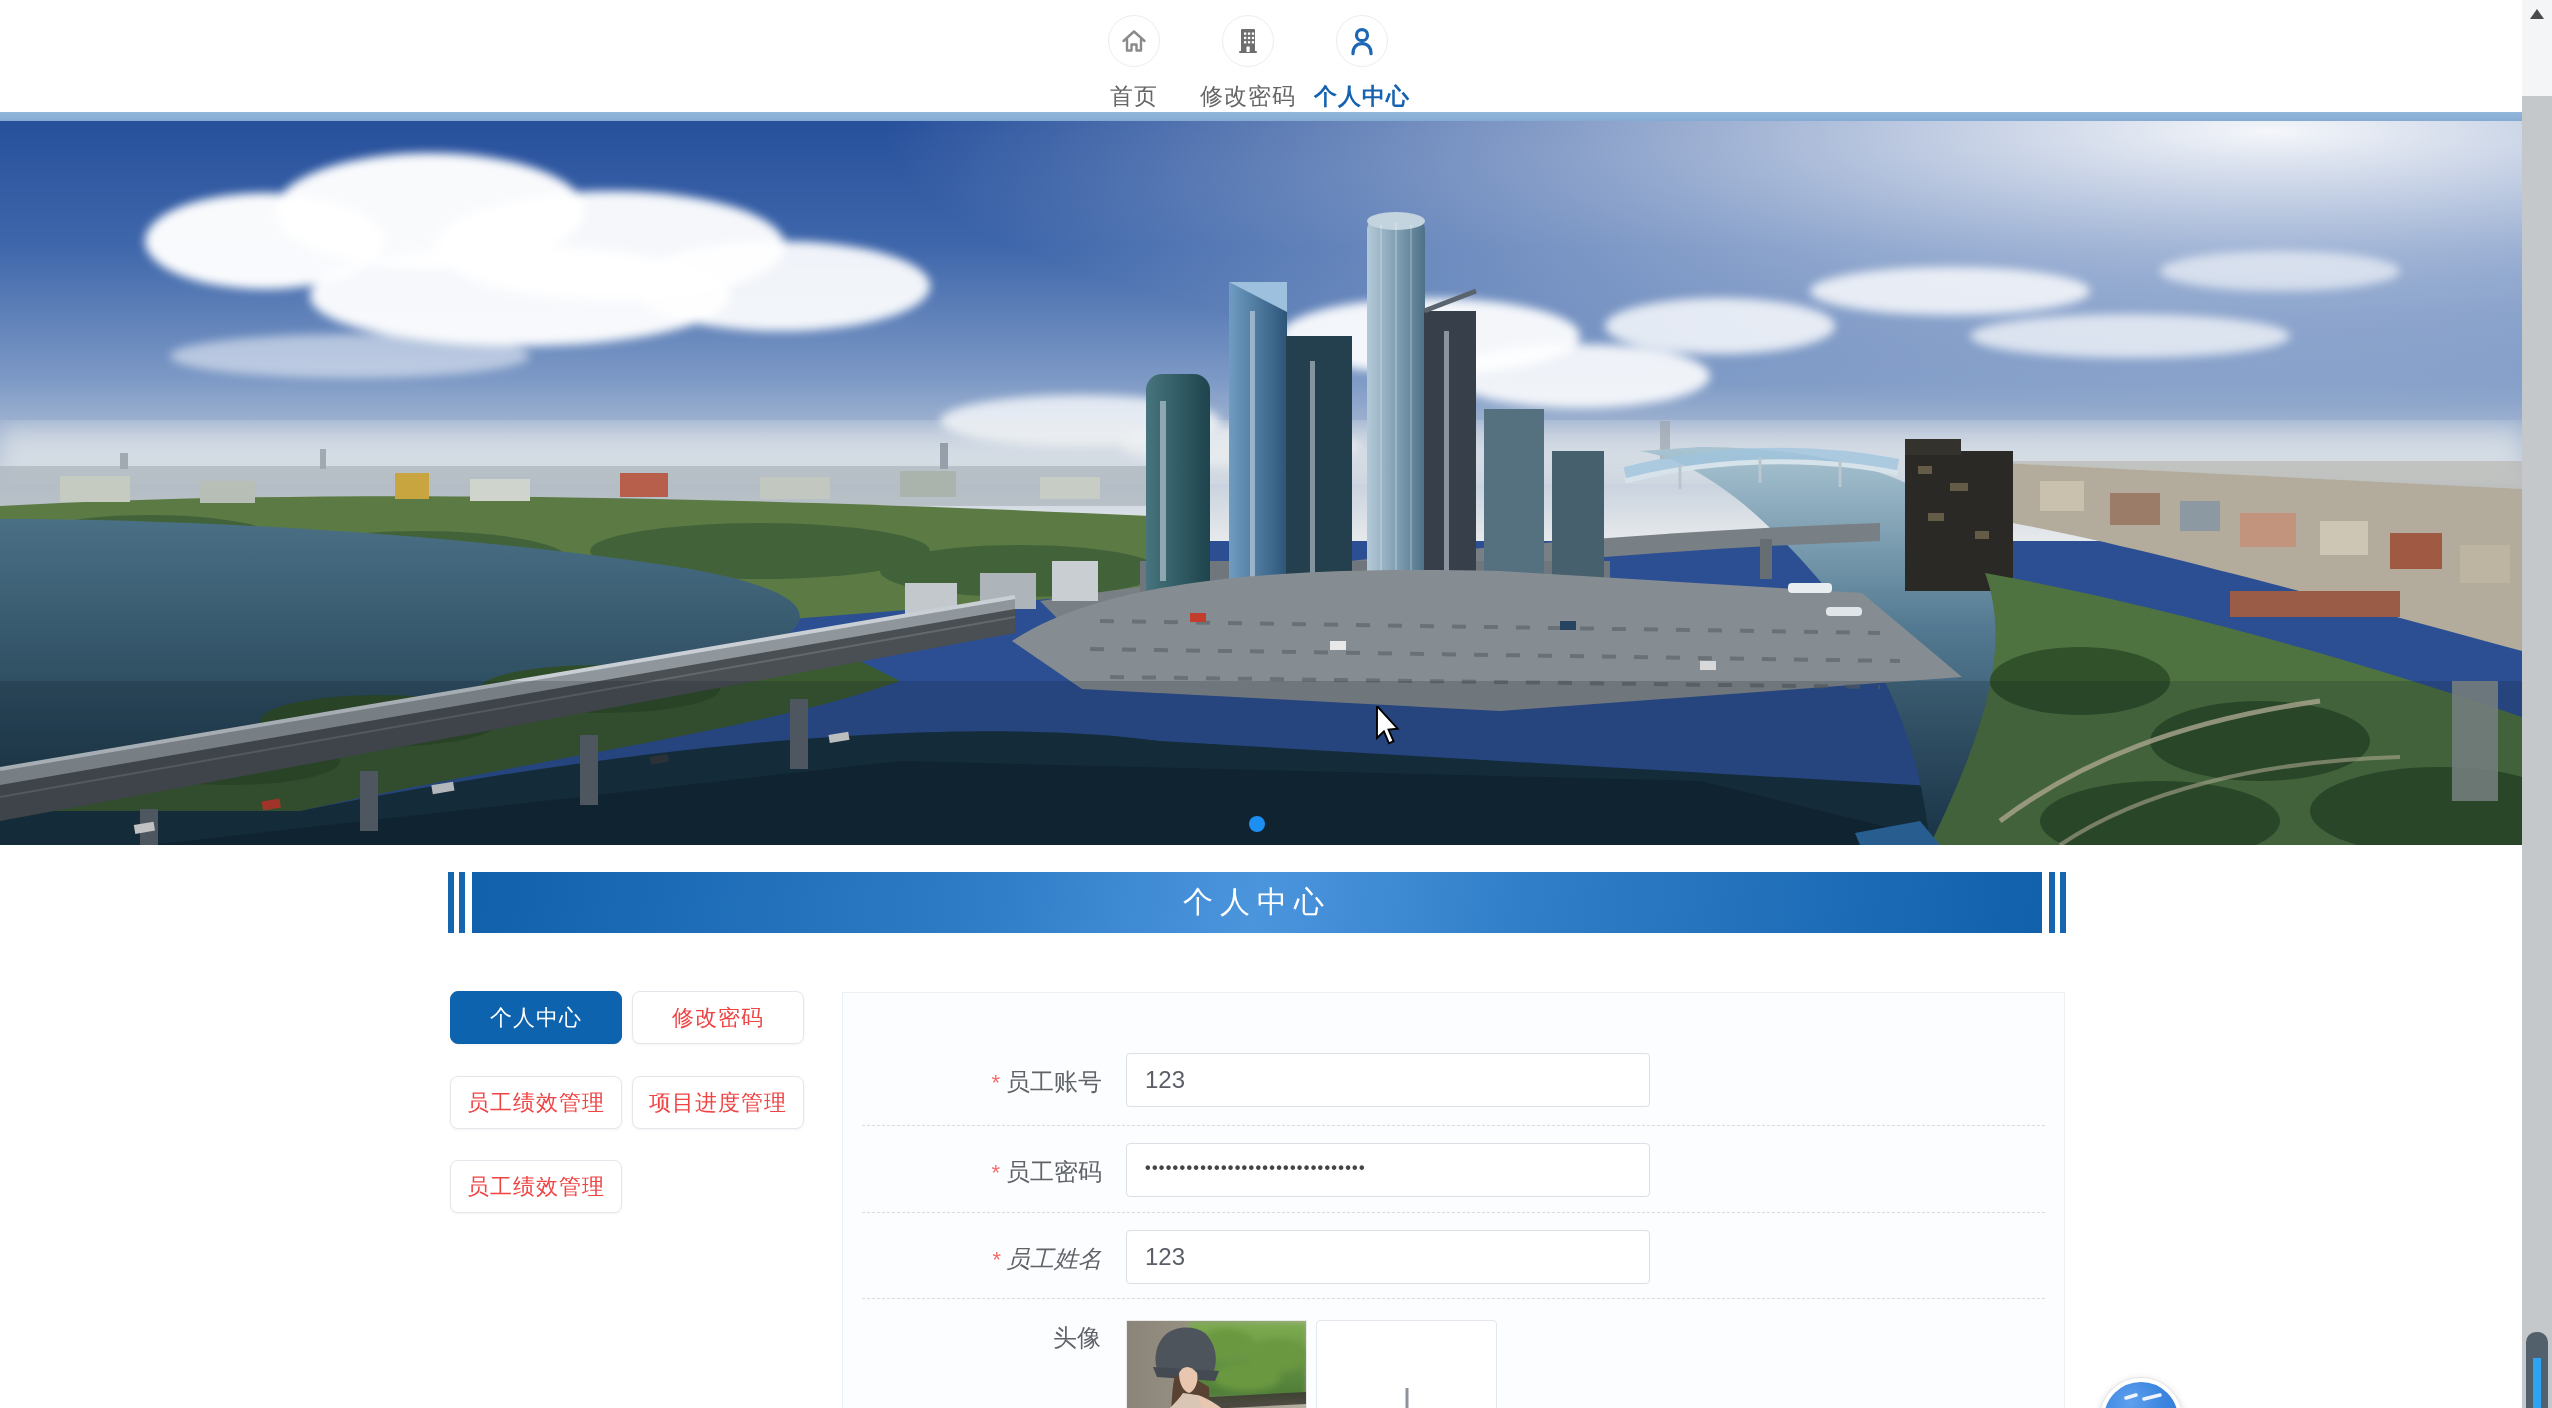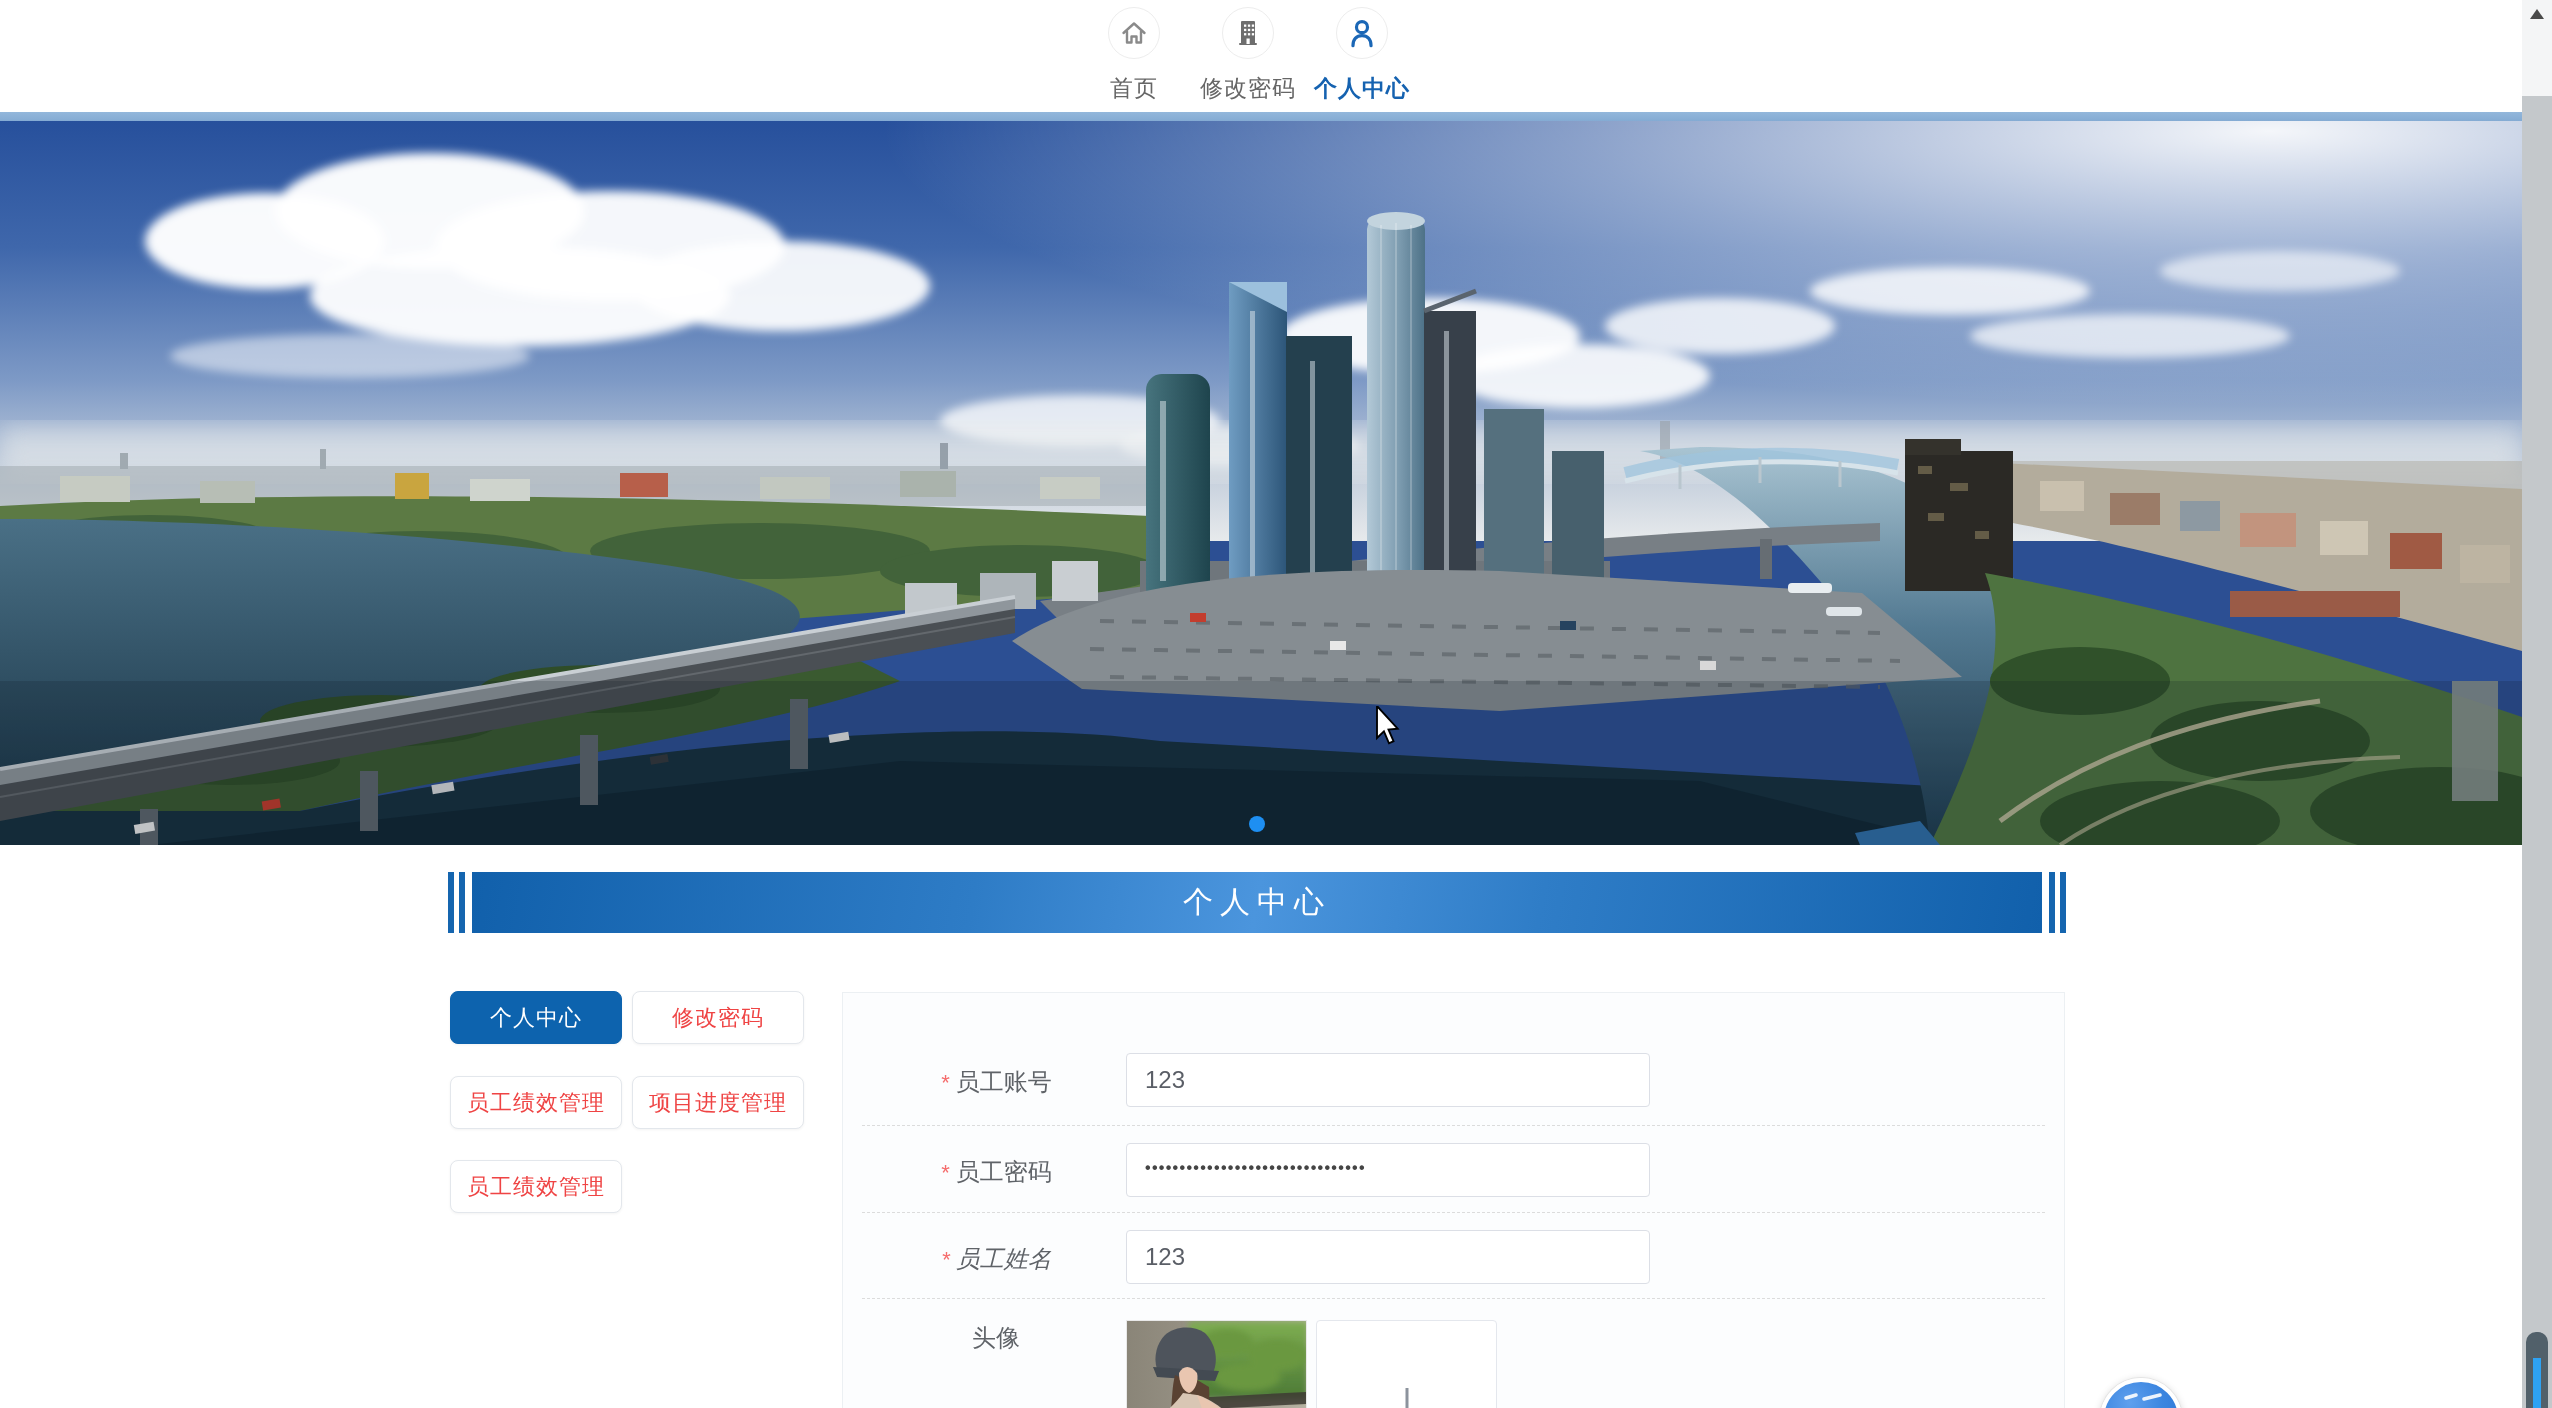--- a/index.html
+++ b/index.html
@@ -2,21 +2,21 @@
 <html><head>
 <meta charset="utf-8">
 <style>
   * { margin:0; padding:0; box-sizing:border-box; }
   html,body { width:2552px; height:1408px; overflow:hidden; background:#fff;
               font-family:"Liberation Sans","DejaVu Sans",sans-serif; }
   #stage { position:relative; width:2552px; height:1408px; background:#fff; overflow:hidden; }
 
   
   .topnav { position:absolute; left:0; top:0; width:2522px; height:112px; background:#fff; z-index:5; }
-  .nav-items { position:absolute; left:1077px; top:0; display:flex;align-items:center; }
+  .nav-items { position:absolute; left:1077px; top:8px; display:flex;align-items:center; }
   .nav-item { width:114px; height:112px; display:flex; flex-direction:column; align-items:center; cursor:pointer; }
   .nav-circle { margin-top:7px; width:52px; height:52px; border-radius:50%; border:1px solid #ededed;
                 display:flex; align-items:center; justify-content:center; background:#fff; }
   .nav-label { margin-top:14px; font-size:23px; color:#666; letter-spacing:1px; white-space:nowrap; }
   .nav-item.active .nav-label { color:#1562b0; font-weight:bold; }
   .nav-underline { position:absolute; left:0; top:112px; width:2552px; height:9px;
                    background:linear-gradient(180deg,#93b7db,#84abd3); z-index:4; }
 
   
   .hero { position:absolute; left:0; top:121px; width:2522px; height:724px; overflow:hidden; background:#2c4f93; }
@@ -34,21 +34,21 @@
 
   
   .side-btn { position:absolute; width:172px; height:53px; border-radius:8px; border:1px solid #e3e7ec;
               background:#fff; color:#ef4444; font-size:22px; display:flex; align-items:center;
               justify-content:center; cursor:pointer; box-shadow:0 1px 3px rgba(0,0,0,.05); letter-spacing:1px; }
   .side-btn.active { background:#0d63ae; border-color:#0d63ae; color:#fff; }
 
   
   .panel { position:absolute; left:842px; top:992px; width:1223px; height:500px;
            background:#fcfdfe; border:1px solid #ecf0f3; }
-  .form-row-label { position:absolute; left:865px; width:263px; text-align:center; font-size:24px; color:#5f6368; }
+  .form-row-label { position:absolute; left:839px; width:263px; text-align:right; font-size:24px; color:#5f6368; }
   .req { color:#f56c6c; margin-right:6px; font-size:22px; }
   .form-input { position:absolute; left:1126px; width:524px; height:54px; background:#fff;
                 border:1px solid #dcdfe6; border-radius:4px; font-size:24px; color:#5a5e66;
                 padding:0 18px; outline:none; font-family:"Liberation Sans","DejaVu Sans",sans-serif; }
   .pwd-box { position:absolute; left:1126px; width:524px; height:54px; background:#fff;
              border:1px solid #dcdfe6; border-radius:4px; display:flex; align-items:center; padding:0 18px; }
   .pwd-dots { font-size:16px; letter-spacing:1.3px; color:#454545; font-weight:bold; transform:translateY(-2px); }
   .dashed-sep { position:absolute; left:862px; width:1183px; height:0; border-top:1px dashed #dcdcdc; }
   .avatar-box { position:absolute; left:1126px; top:1320px; width:181px; height:120px; overflow:hidden;
                 border:1px solid #e9e9e9; cursor:pointer; background:#777; }

